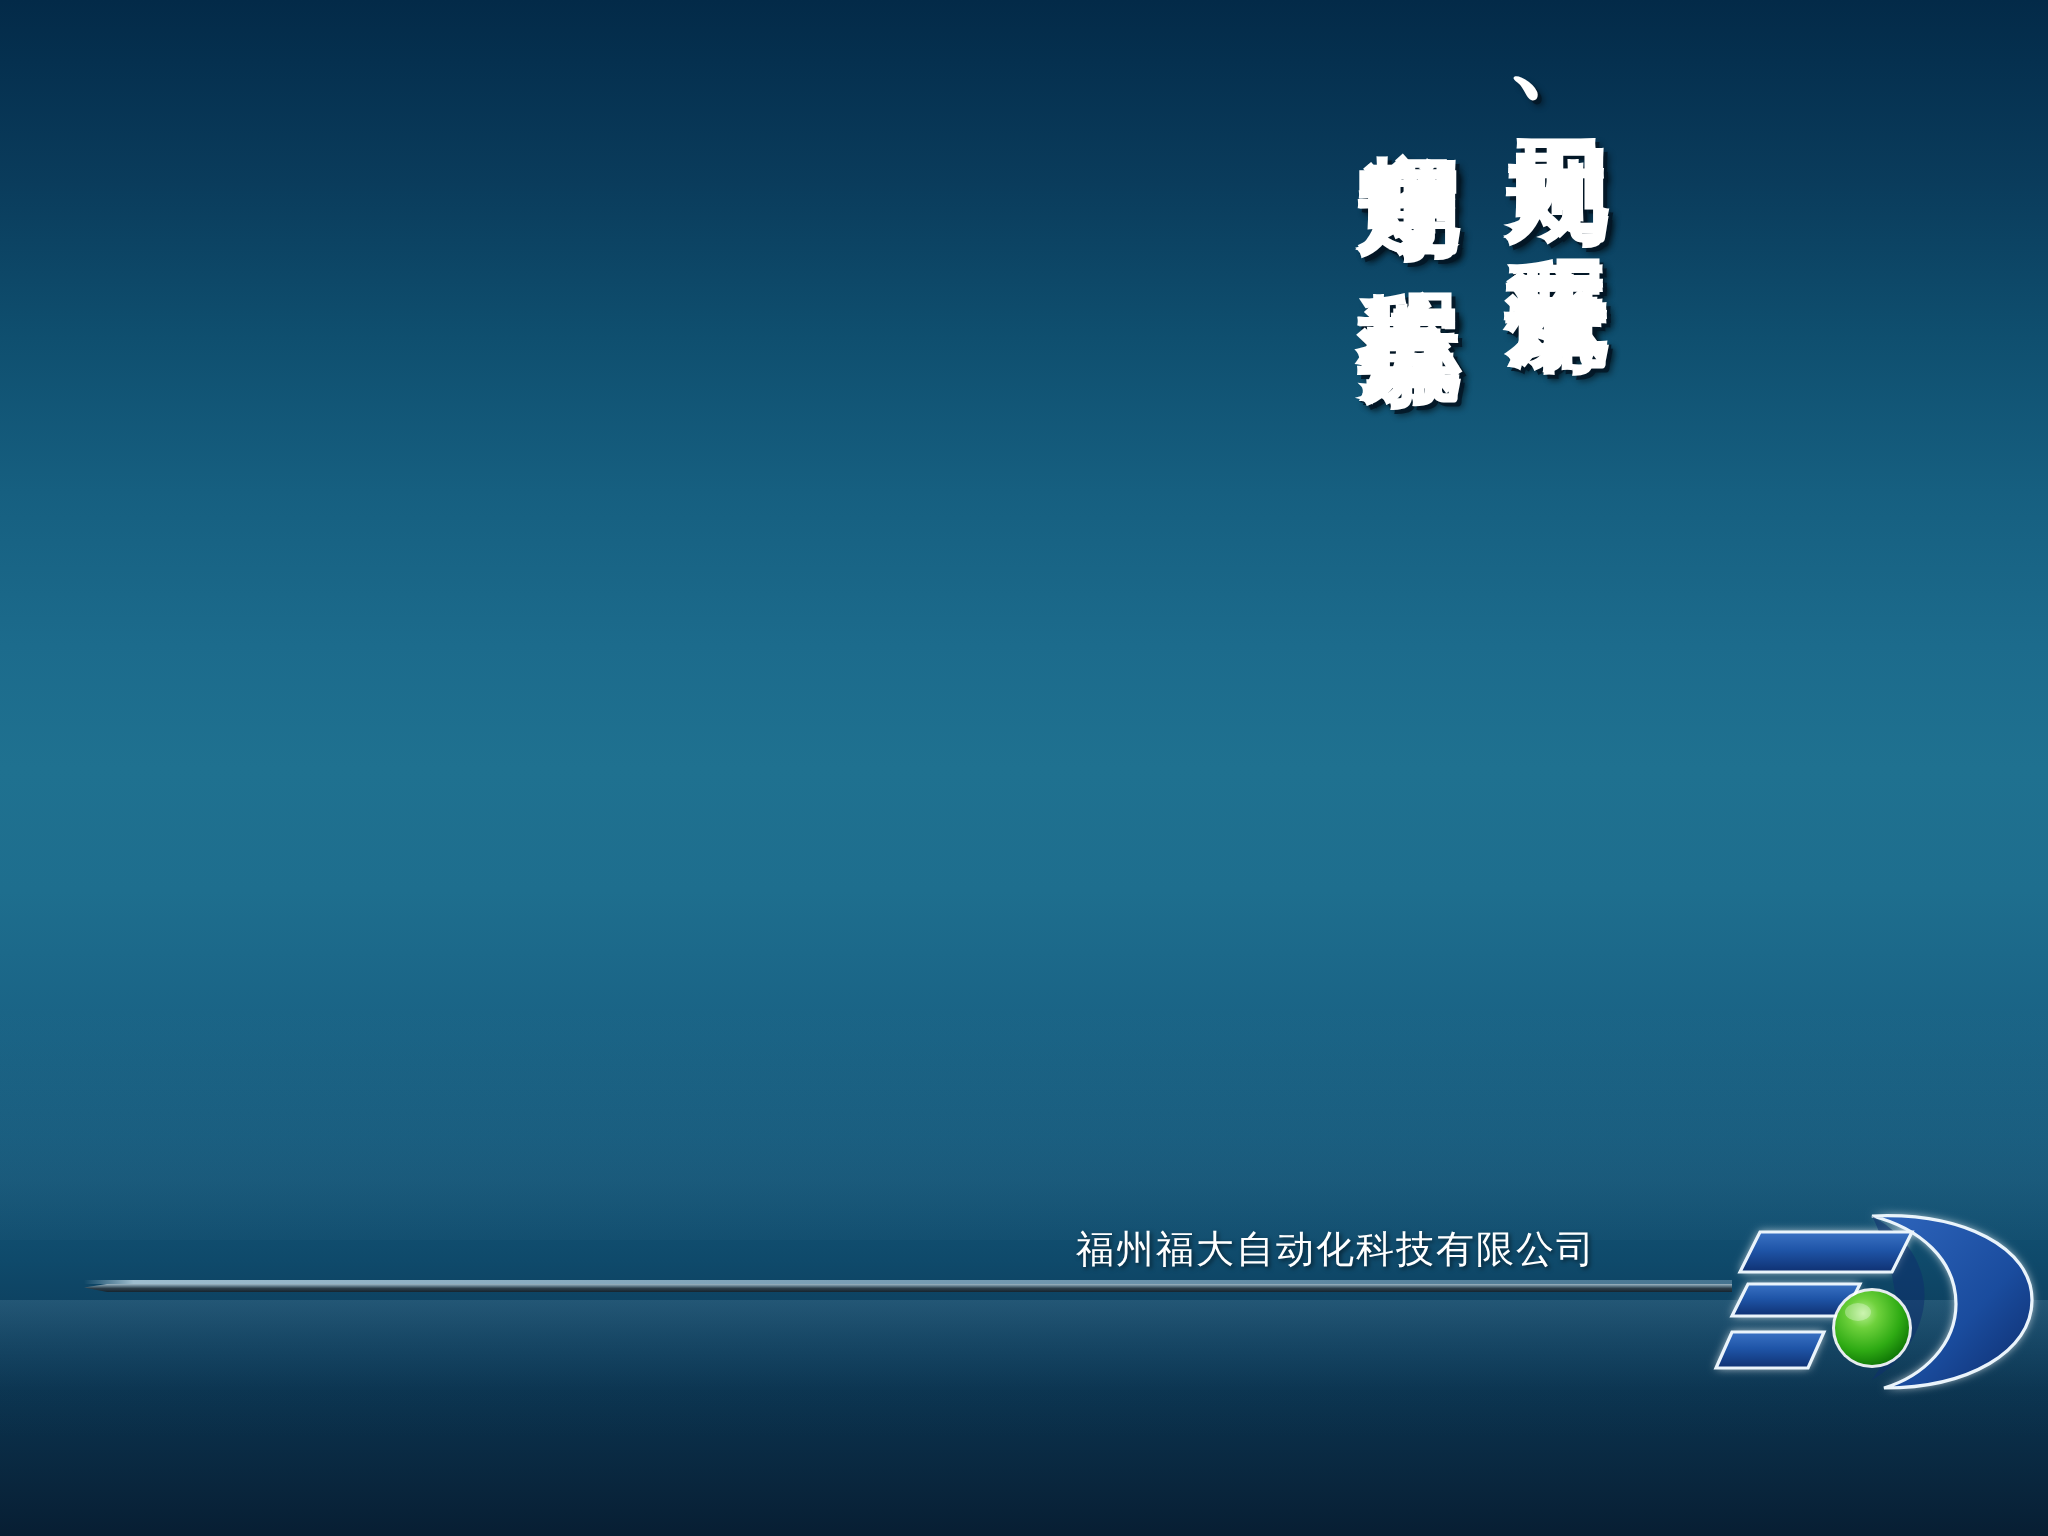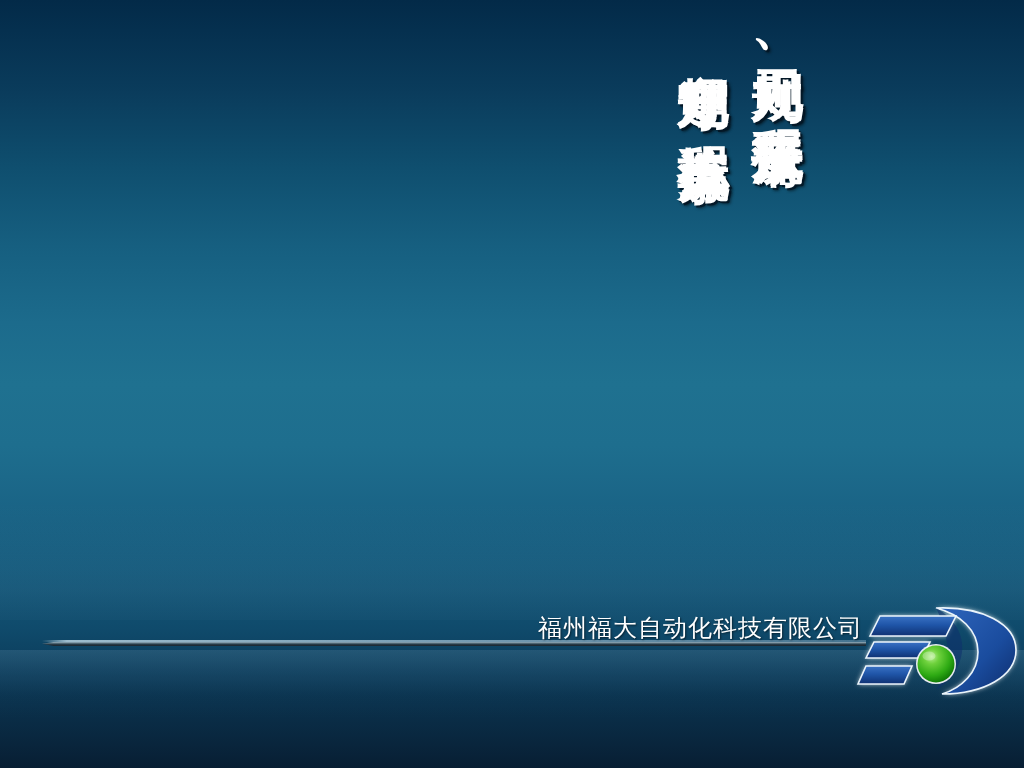--- a/index.html
+++ b/index.html
@@ -119,21 +119,21 @@
       rgba(190,215,232,0.55) 60%,
       rgba(170,200,220,0.35) 100%);
   }
 
   
   #footer-text {
     position: absolute;
     left: 538px;
     top: 612px;
     font-family: "DejaVu Sans", "Liberation Sans", sans-serif;
-    font-size: 24px;
+    font-size: 19px;
     font-weight: 400;
     color: #ffffff;
     letter-spacing: 1px;
     white-space: nowrap;
     text-shadow: 1px 1px 2px rgba(0,0,0,0.55);
   }
 
   
   #logo {
     position: absolute;

